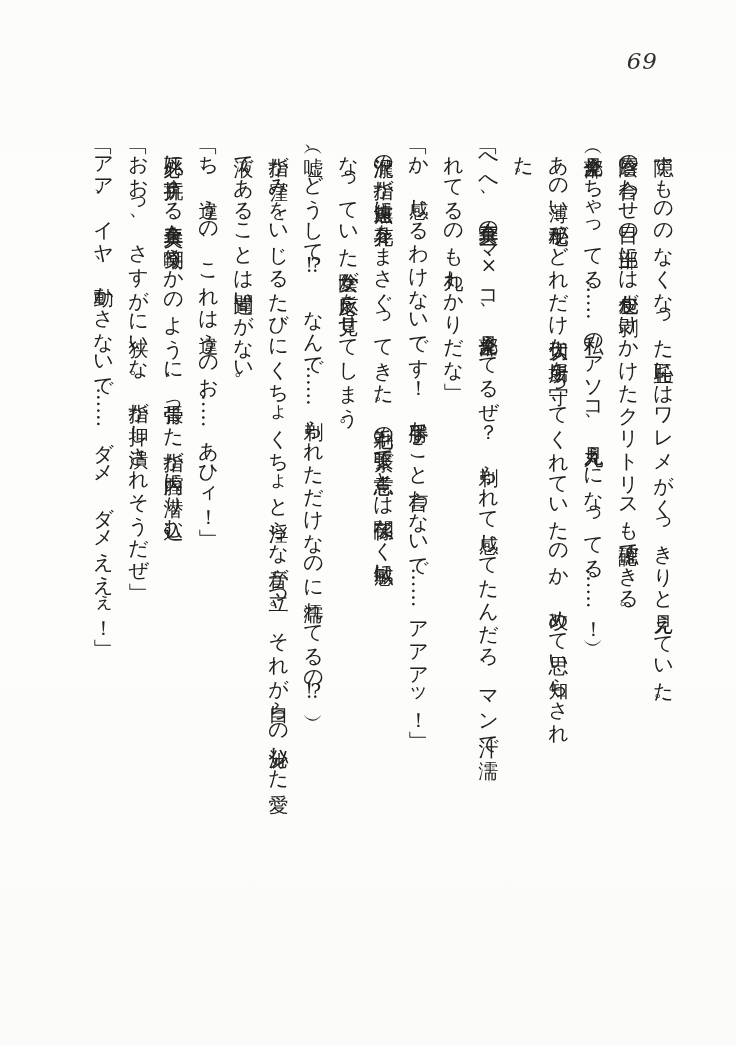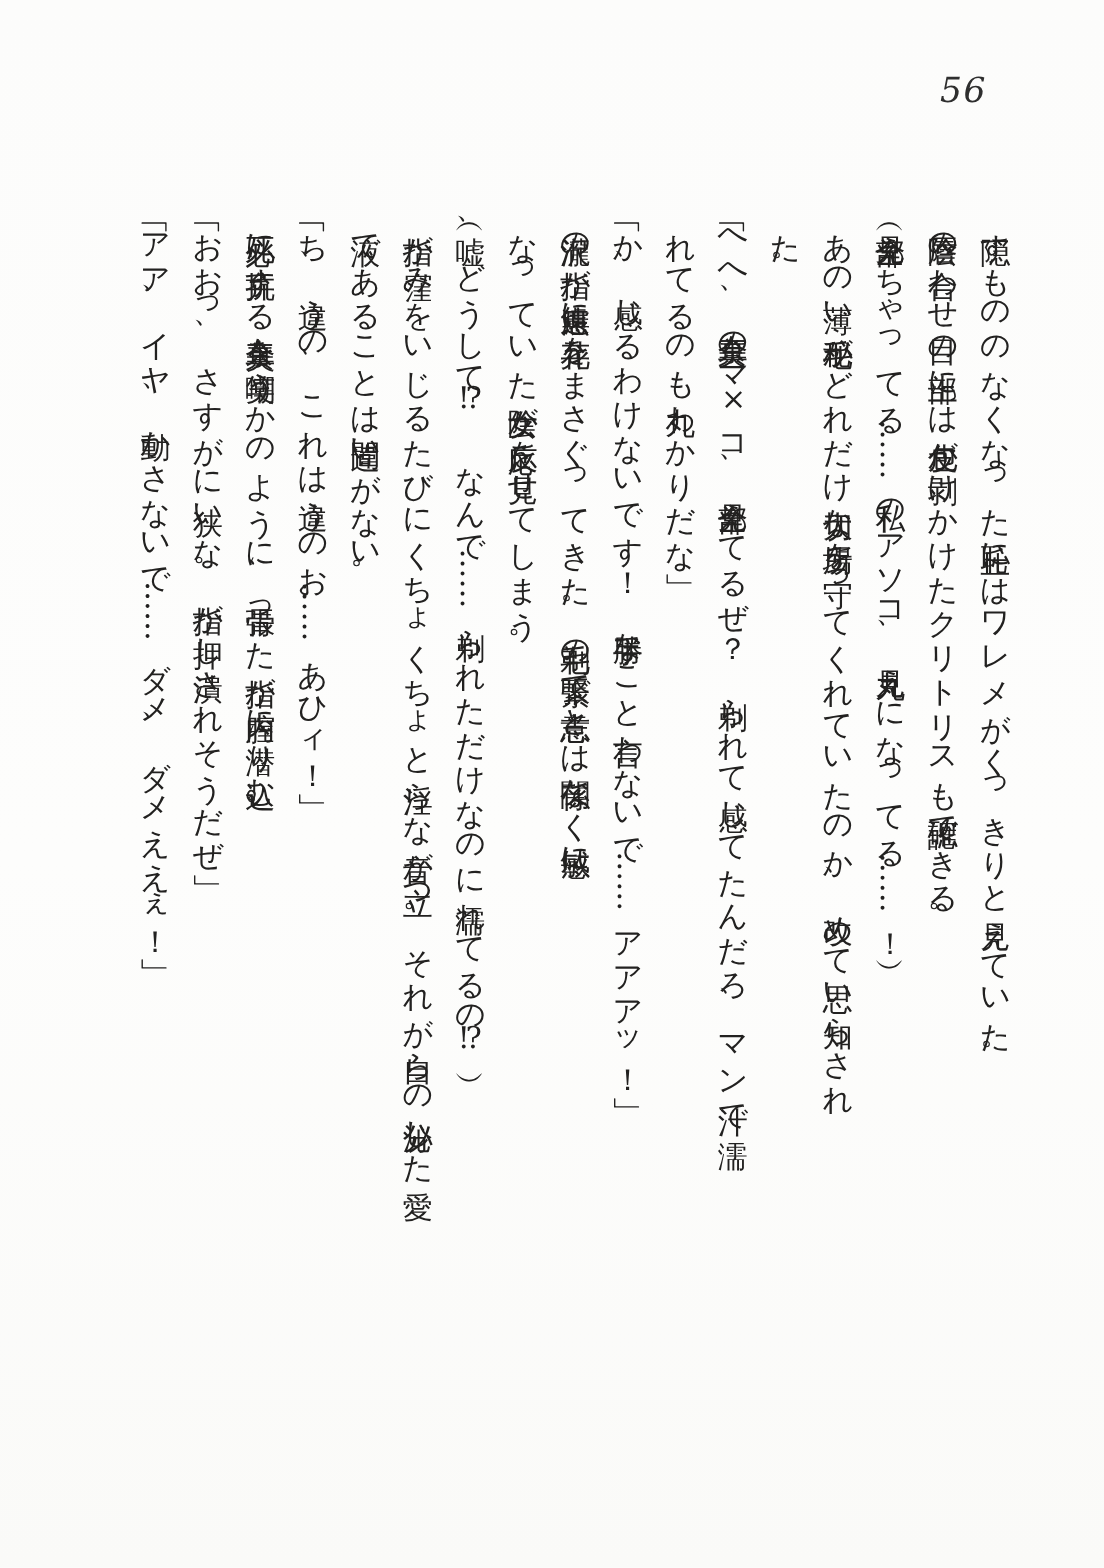--- a/index.html
+++ b/index.html
@@ -44,21 +44,21 @@
   .tcol {
     margin: 0;
     padding: 0;
     white-space: nowrap;
   }
 </style>
 </head>
 <body>
 
 <div class="page">
-  <div class="page-number">56</div>
+  <div class="page-number">69</div>
   <div class="text-block">
     <p class="tcol">隠すもののなくなった恥丘にはワレメがくっきりと見えていた。</p>
     <p class="tcol">陰唇の合わせ目の上部には包皮が剥けかけたクリトリスも確認できる。</p>
     <p class="tcol">（全部見えちゃってる……私のアソコ、丸見えになってる……！）</p>
     <p class="tcol">あの薄い秘毛がどれだけ大切な場所を守ってくれていたのか、改めて思い知らされ</p>
     <p class="tcol">た。</p>
     <p class="tcol">「へへ、真奈美のマ×コ、全部見えてるぜ？　剃られて感じてたんだろ、マン汁で濡</p>
     <p class="tcol">れてるのも丸わかりだな」</p>
     <p class="tcol">「か、感じるわけないです！　勝手なこと言わないで……アアアッ！」</p>
     <p class="tcol">瀧沢の指が無遠慮に花弁をまさぐってきた。剃毛の緊張で意志とは関係なく敏感に</p>

